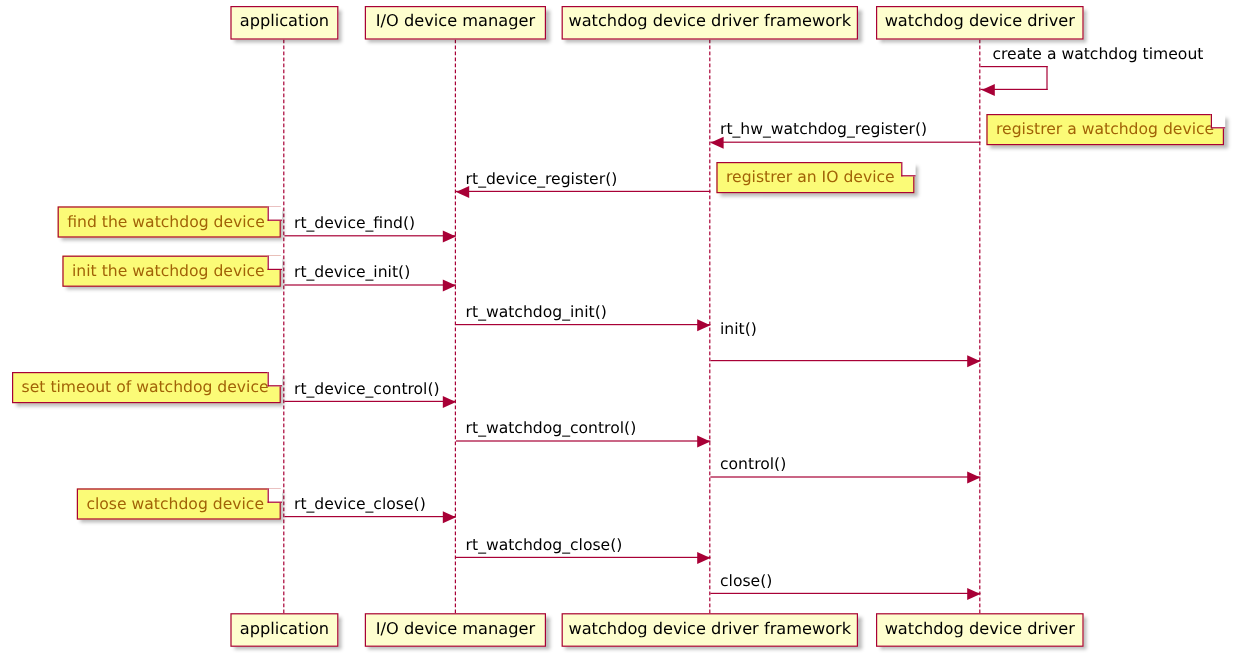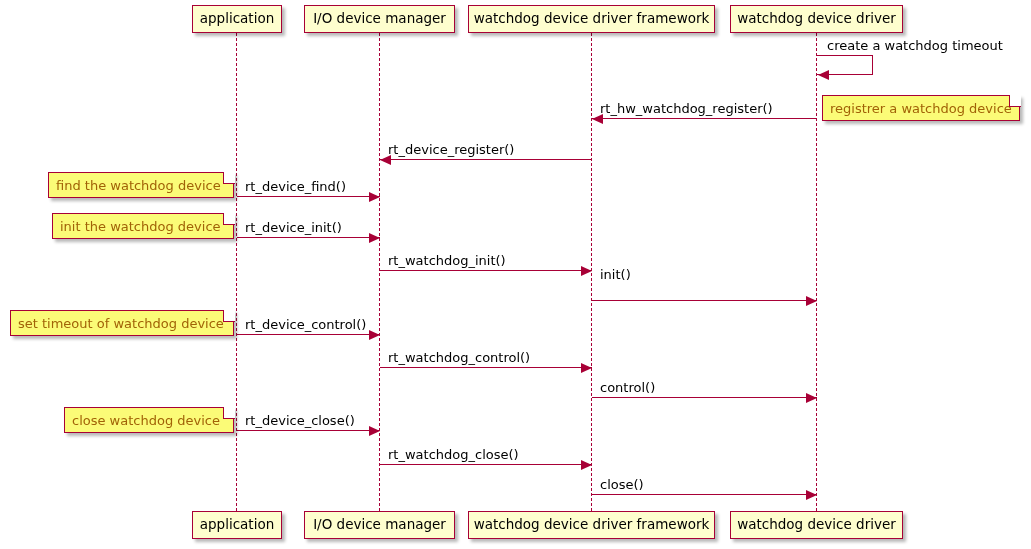--- a/index.html
+++ b/index.html
@@ -171,20 +171,24 @@
     <div class="msg-line" style="left: 380px; top: 464px; width: 212px;"></div>
     <div class="arrowhead right" style="top: 459.5px; left: 581px;"></div>
     <div class="msg-label" style="left: 388px; top: 448px;">rt_watchdog_close()</div>
     <div class="msg-line" style="left: 592px; top: 494px; width: 225px;"></div>
     <div class="arrowhead right" style="top: 489.5px; left: 806px;"></div>
     <div class="msg-label" style="left: 600px; top: 478px; text-align: right;">close()</div>
     <div class="note" style="left: 822px; top: 95px; width: 198px; height: 26px;">
       <span>registrer a watchdog device</span>
       <div class="fold"></div>
     </div>
+    <div class="note" style="left: 597px; top: 135px; width: 165px; height: 26px;">
+      <span>registrer an IO device</span>
+      <div class="fold"></div>
+    </div>
     <div class="note" style="left: 48px; top: 172px; width: 186px; height: 26px;">
       <span>find the watchdog device</span>
       <div class="fold"></div>
     </div>
     <div class="note" style="left: 52px; top: 213px; width: 182px; height: 26px;">
       <span>init the watchdog device</span>
       <div class="fold"></div>
     </div>
     <div class="note" style="left: 10px; top: 310px; width: 224px; height: 26px;">
       <span>set timeout of watchdog device</span>

